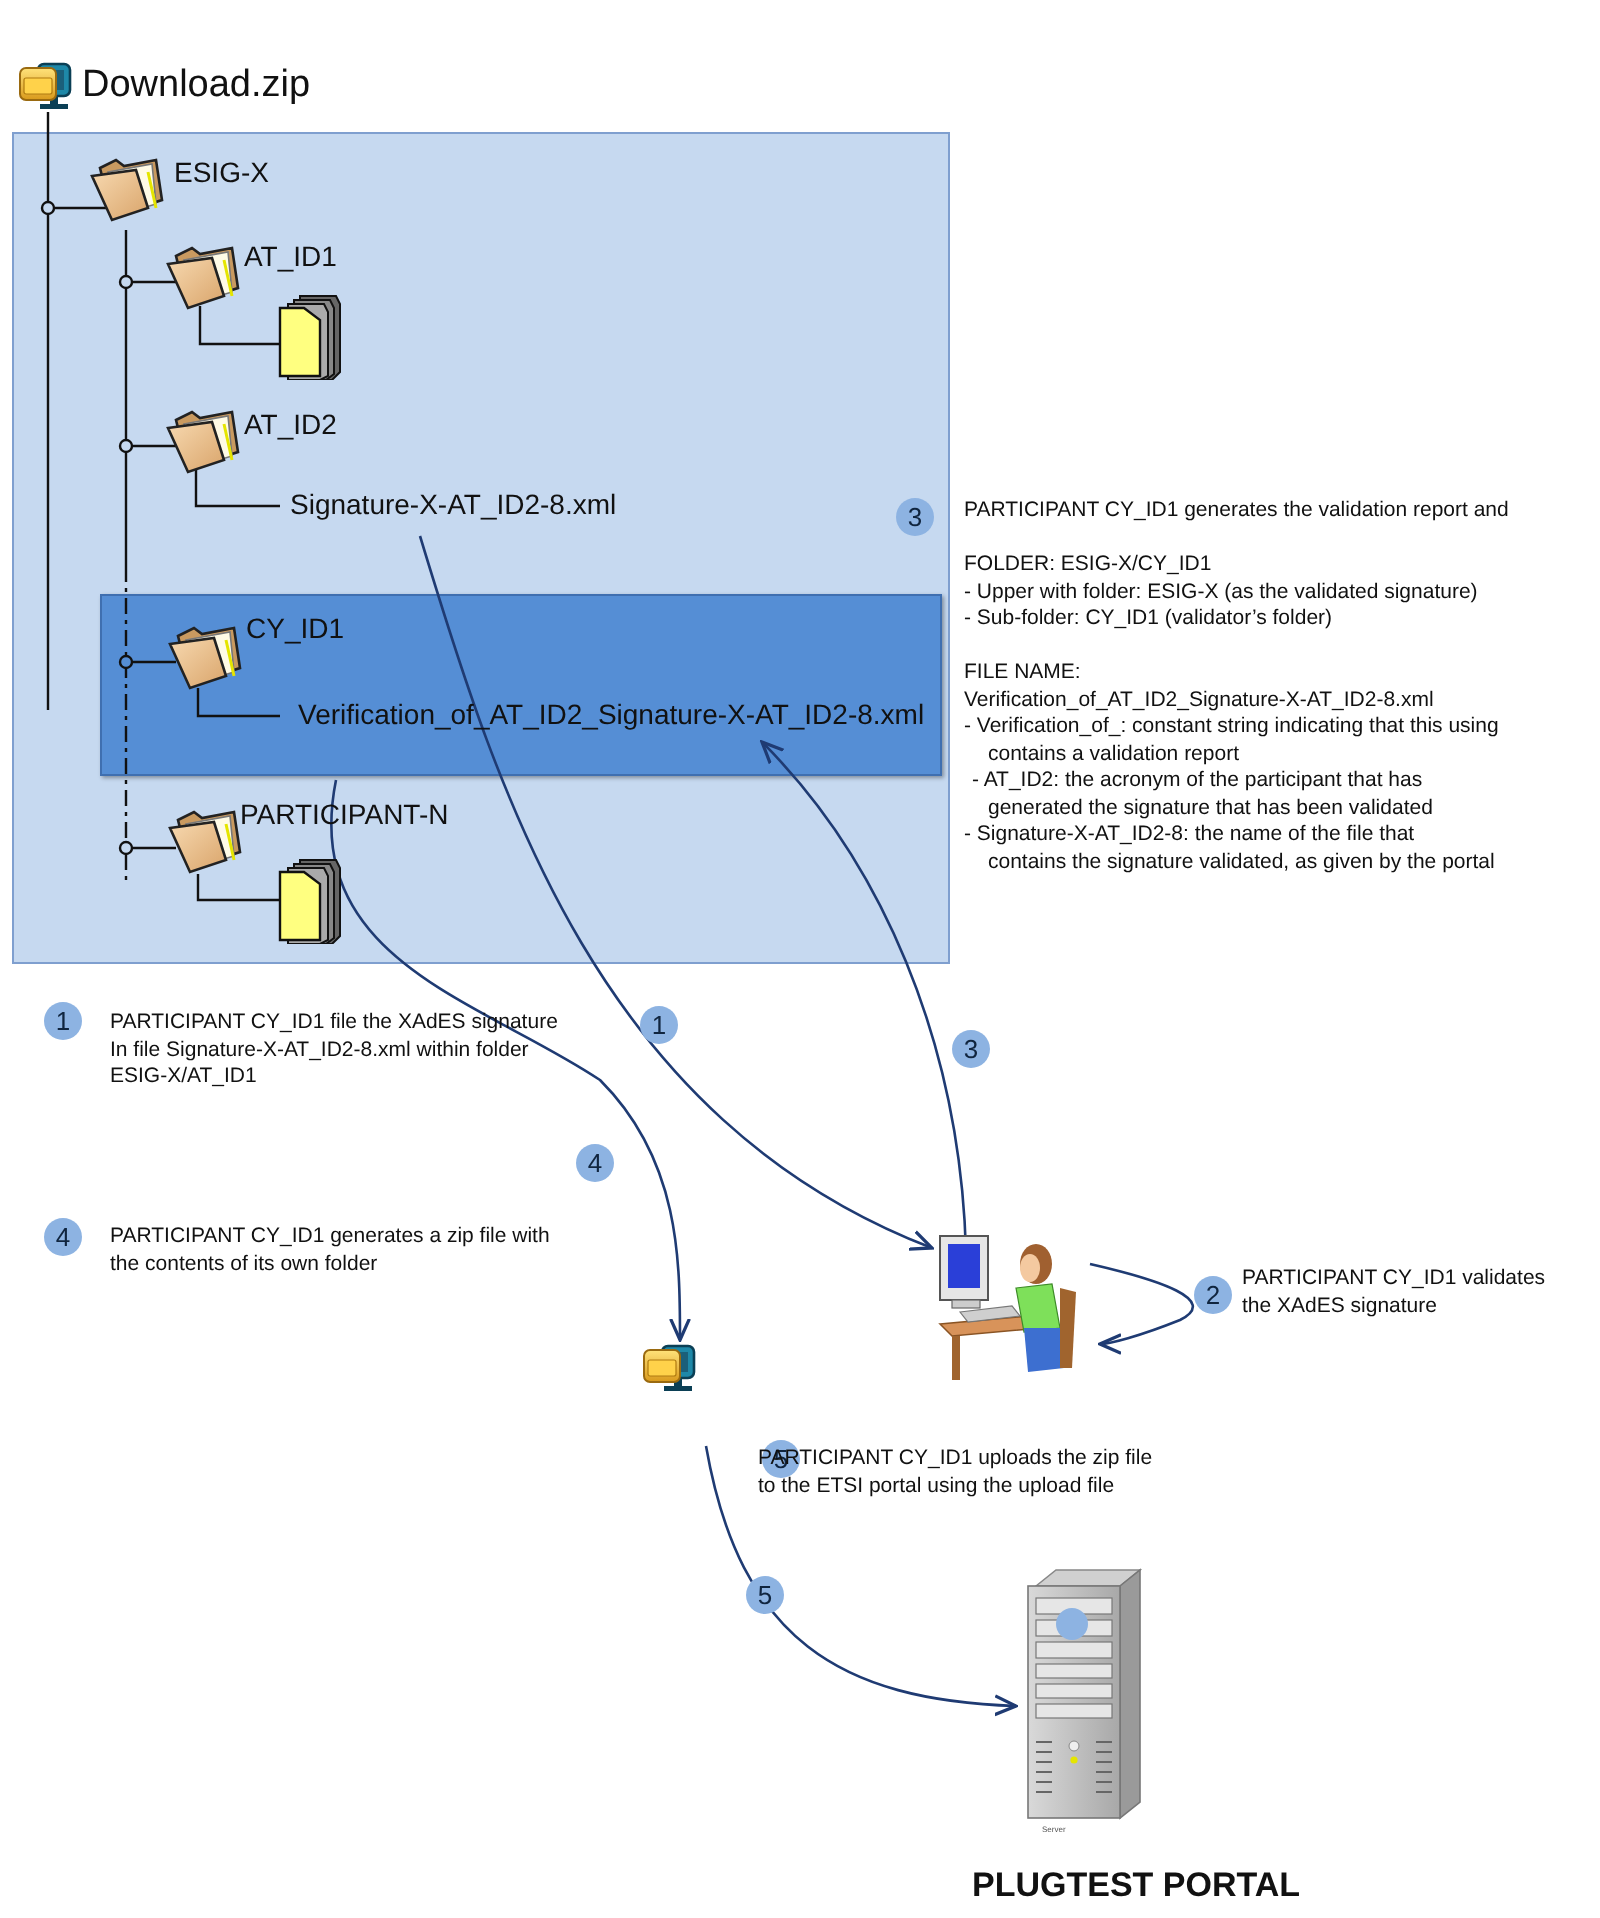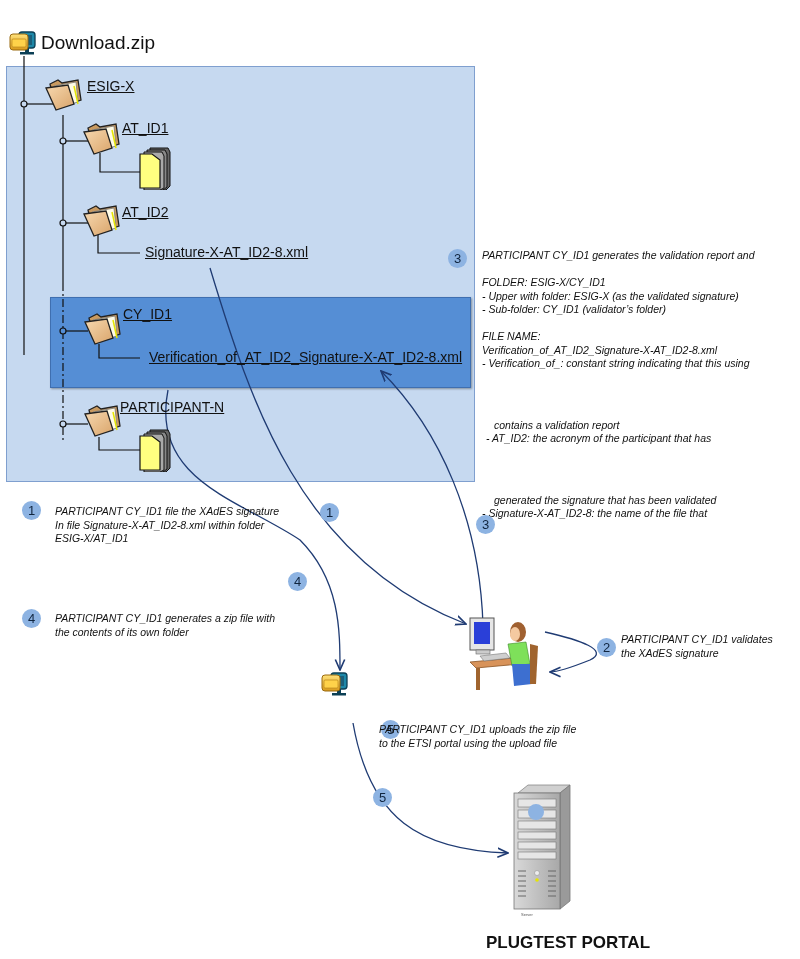--- a/index.html
+++ b/index.html
@@ -4,25 +4,25 @@
 <style>
   html, body { margin: 0; padding: 0; background: #ffffff; }
   body { width: 800px; height: 959px; position: relative; overflow: hidden;
          font-family: "Liberation Sans", sans-serif; color: #111; }
   .abs { position: absolute; }
   #outer-box { left: 6px; top: 66px; width: 469px; height: 416px;
                background: #c6d9f0; border: 1px solid #7f9fcf; box-sizing: border-box; }
   #inner-box { left: 50px; top: 297px; width: 421px; height: 91px;
                background: #558ed5; border: 1px solid #3f6fb0; box-sizing: border-box;
                box-shadow: 1px 1px 2px rgba(0,0,0,0.35); }
-  .lbl { font-size: 14px; white-space: nowrap; text-decoration: underline; }
+  .lbl { font-size: 14px; white-space: nowrap; }
   .lbl-big { font-size: 19px; white-space: nowrap; }
-  .note { font-size: 10.5px; line-height: 13.5px; white-space: nowrap; color: #111; font-style: italic; }
+  .note { font-size: 10.5px; line-height: 13.5px; white-space: nowrap; color: #111; }
   .note .ind { padding-left: 4px; }
-  .note .ind2 { padding-left: 12px; margin-top: 48px; }
+  .note .ind2 { padding-left: 12px; }
   .badge { width: 19px; height: 19px; border-radius: 50%; background: #8db3e2;
            color: #10253f; font-size: 13px; line-height: 19px; text-align: center; }
   .portal-label { font-weight: bold; font-size: 17px; }
   svg#links { position: absolute; left: 0; top: 0; }
 </style>
 </head>
 <body>
 
 <svg width="0" height="0" style="position:absolute">
   <defs>
@@ -144,20 +144,21 @@
   <div> - Upper with folder: ESIG-X (as the validated signature)</div>
   <div> - Sub-folder: CY_ID1 (validator’s folder)</div>
   <div>&nbsp;</div>
   <div>FILE NAME:</div>
   <div>Verification_of_AT_ID2_Signature-X-AT_ID2-8.xml</div>
   <div> - Verification_of_: constant string indicating that this using</div>
   <div class="ind2">   contains a validation report</div>
   <div class="ind">  - AT_ID2: the acronym of the participant that has</div>
   <div class="ind2">   generated the signature that has been validated</div>
   <div> - Signature-X-AT_ID2-8: the name of the file that</div>
+  <div class="ind2">   contains the signature validated, as given by the portal</div>
 </div>
 
 <div class="abs badge" style="left:22px;top:501px">1</div>
 <div class="abs note" style="left:55px;top:505px">
   <div>PARTICIPANT CY_ID1 file the XAdES signature</div>
   <div>In file Signature-X-AT_ID2-8.xml within folder</div>
   <div>ESIG-X/AT_ID1</div>
 </div>
 
 <div class="abs badge" style="left:22px;top:609px">4</div>

